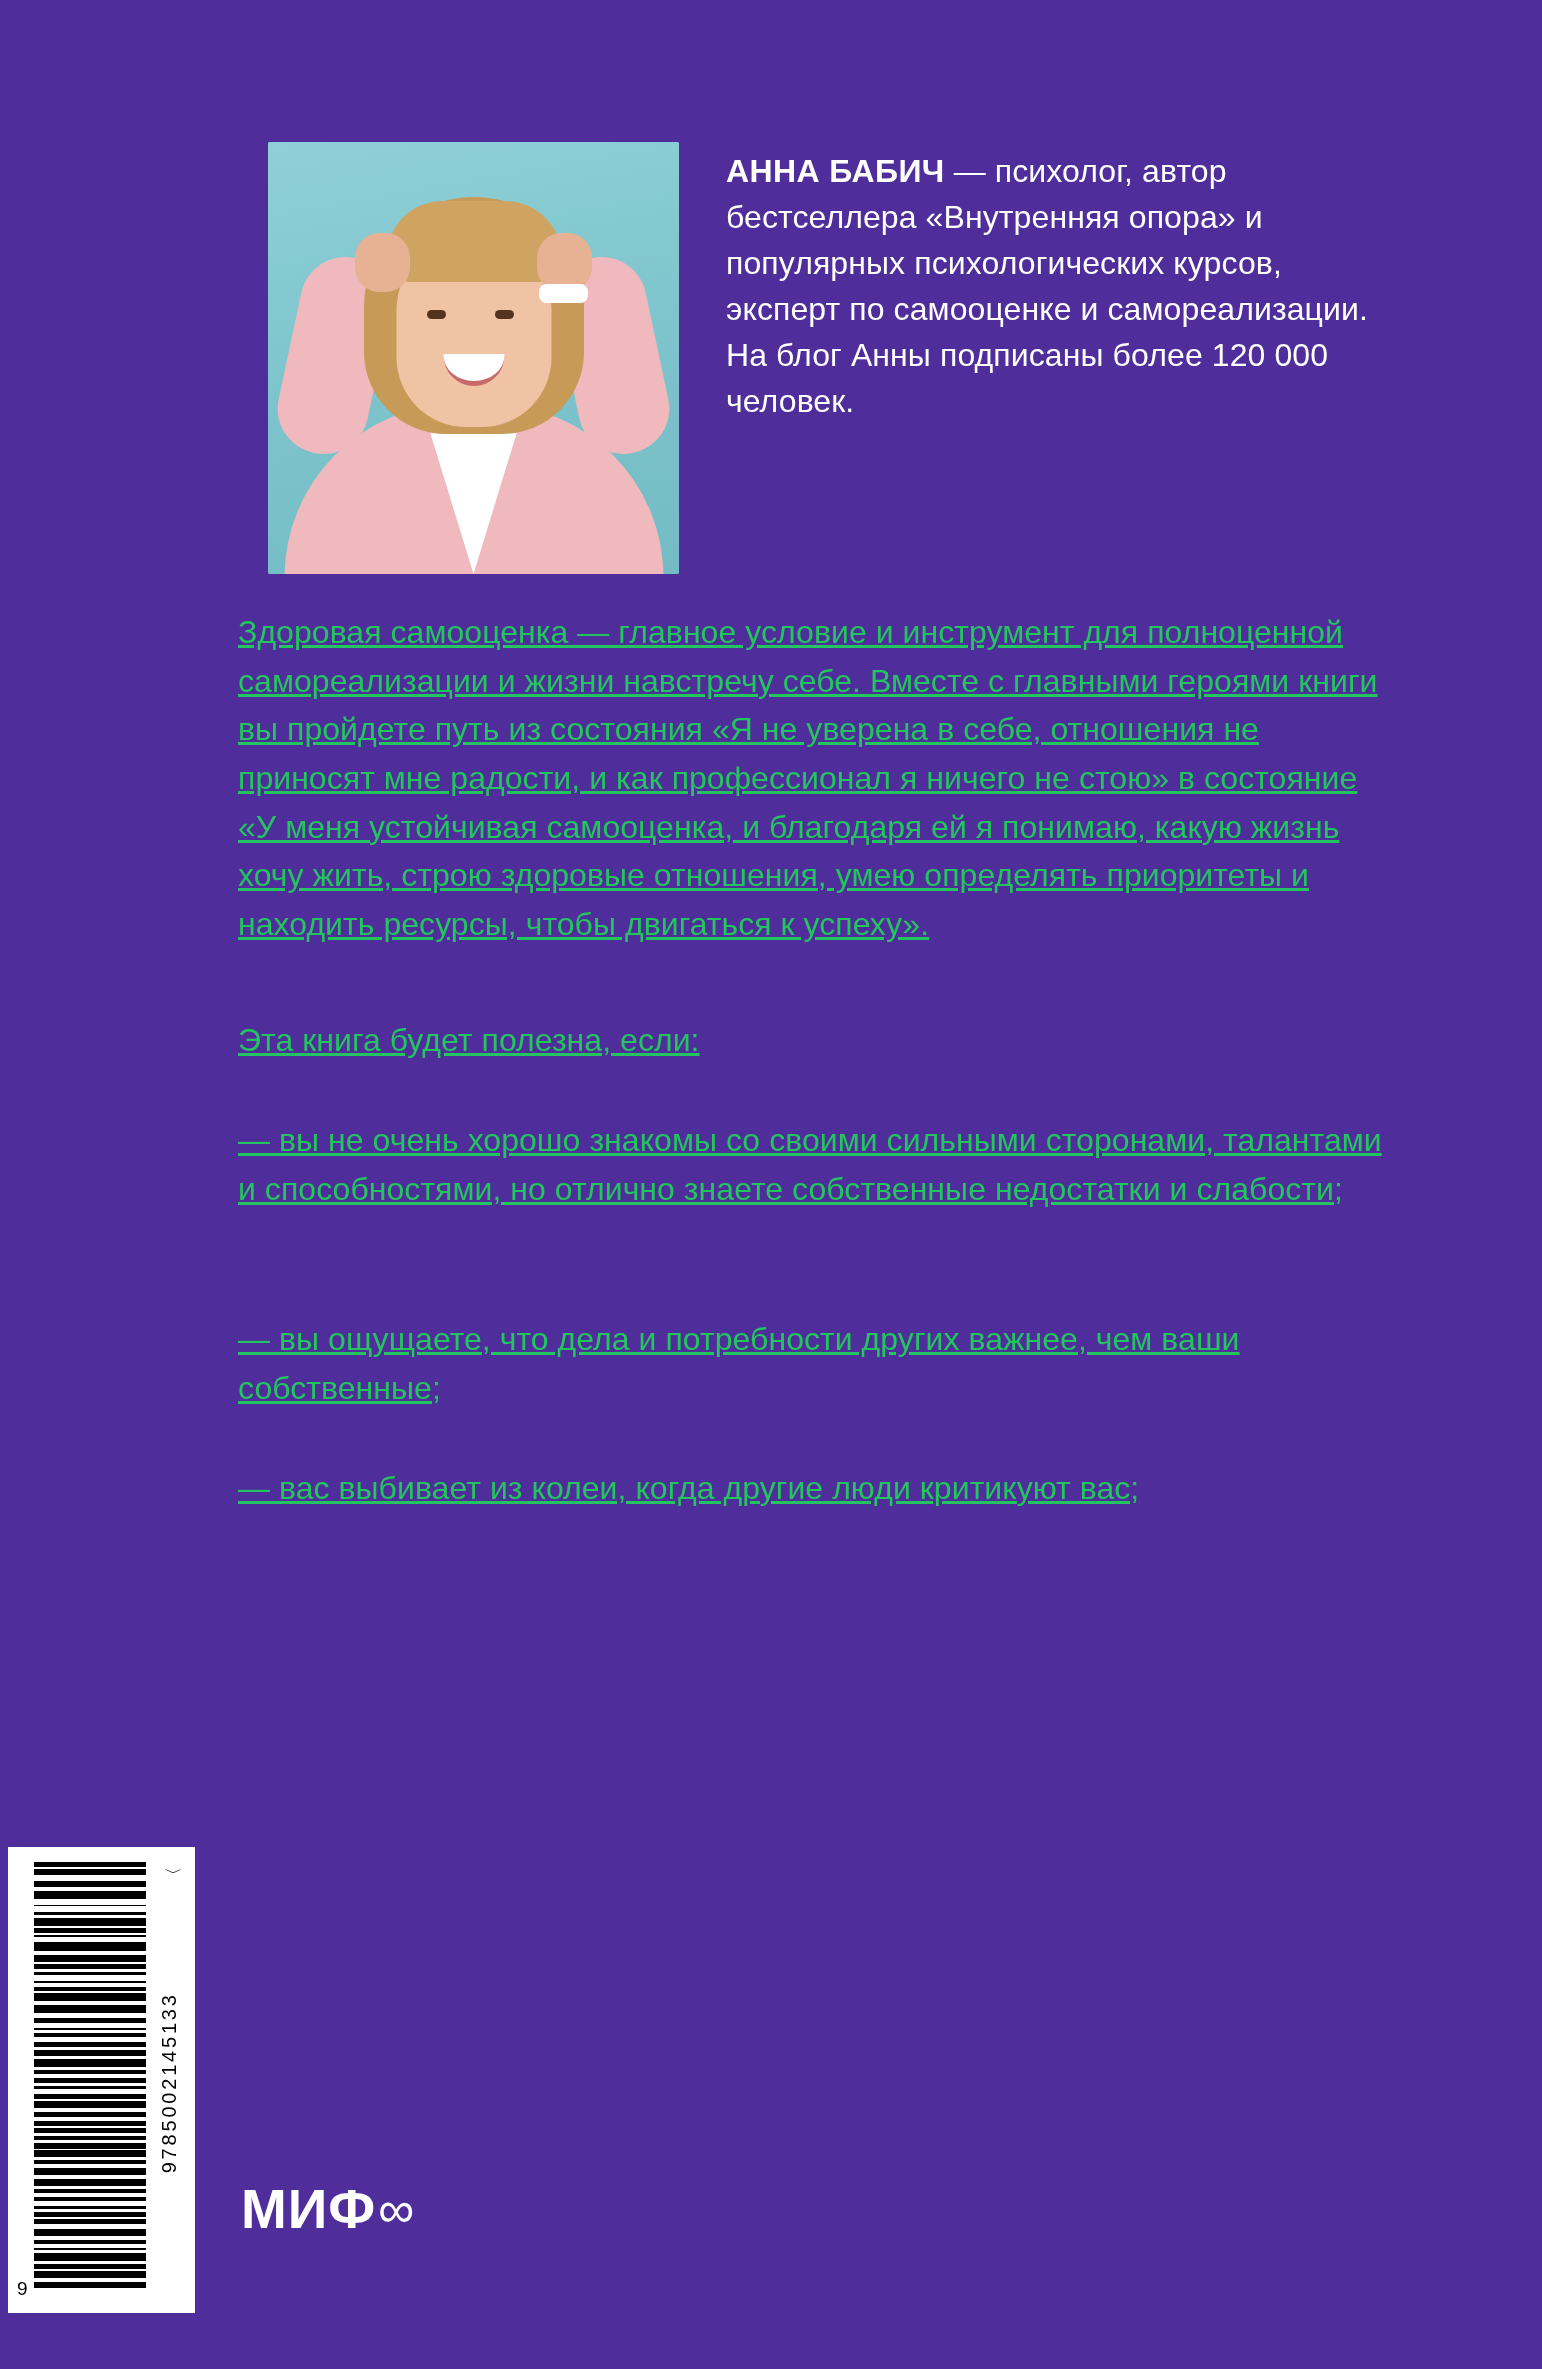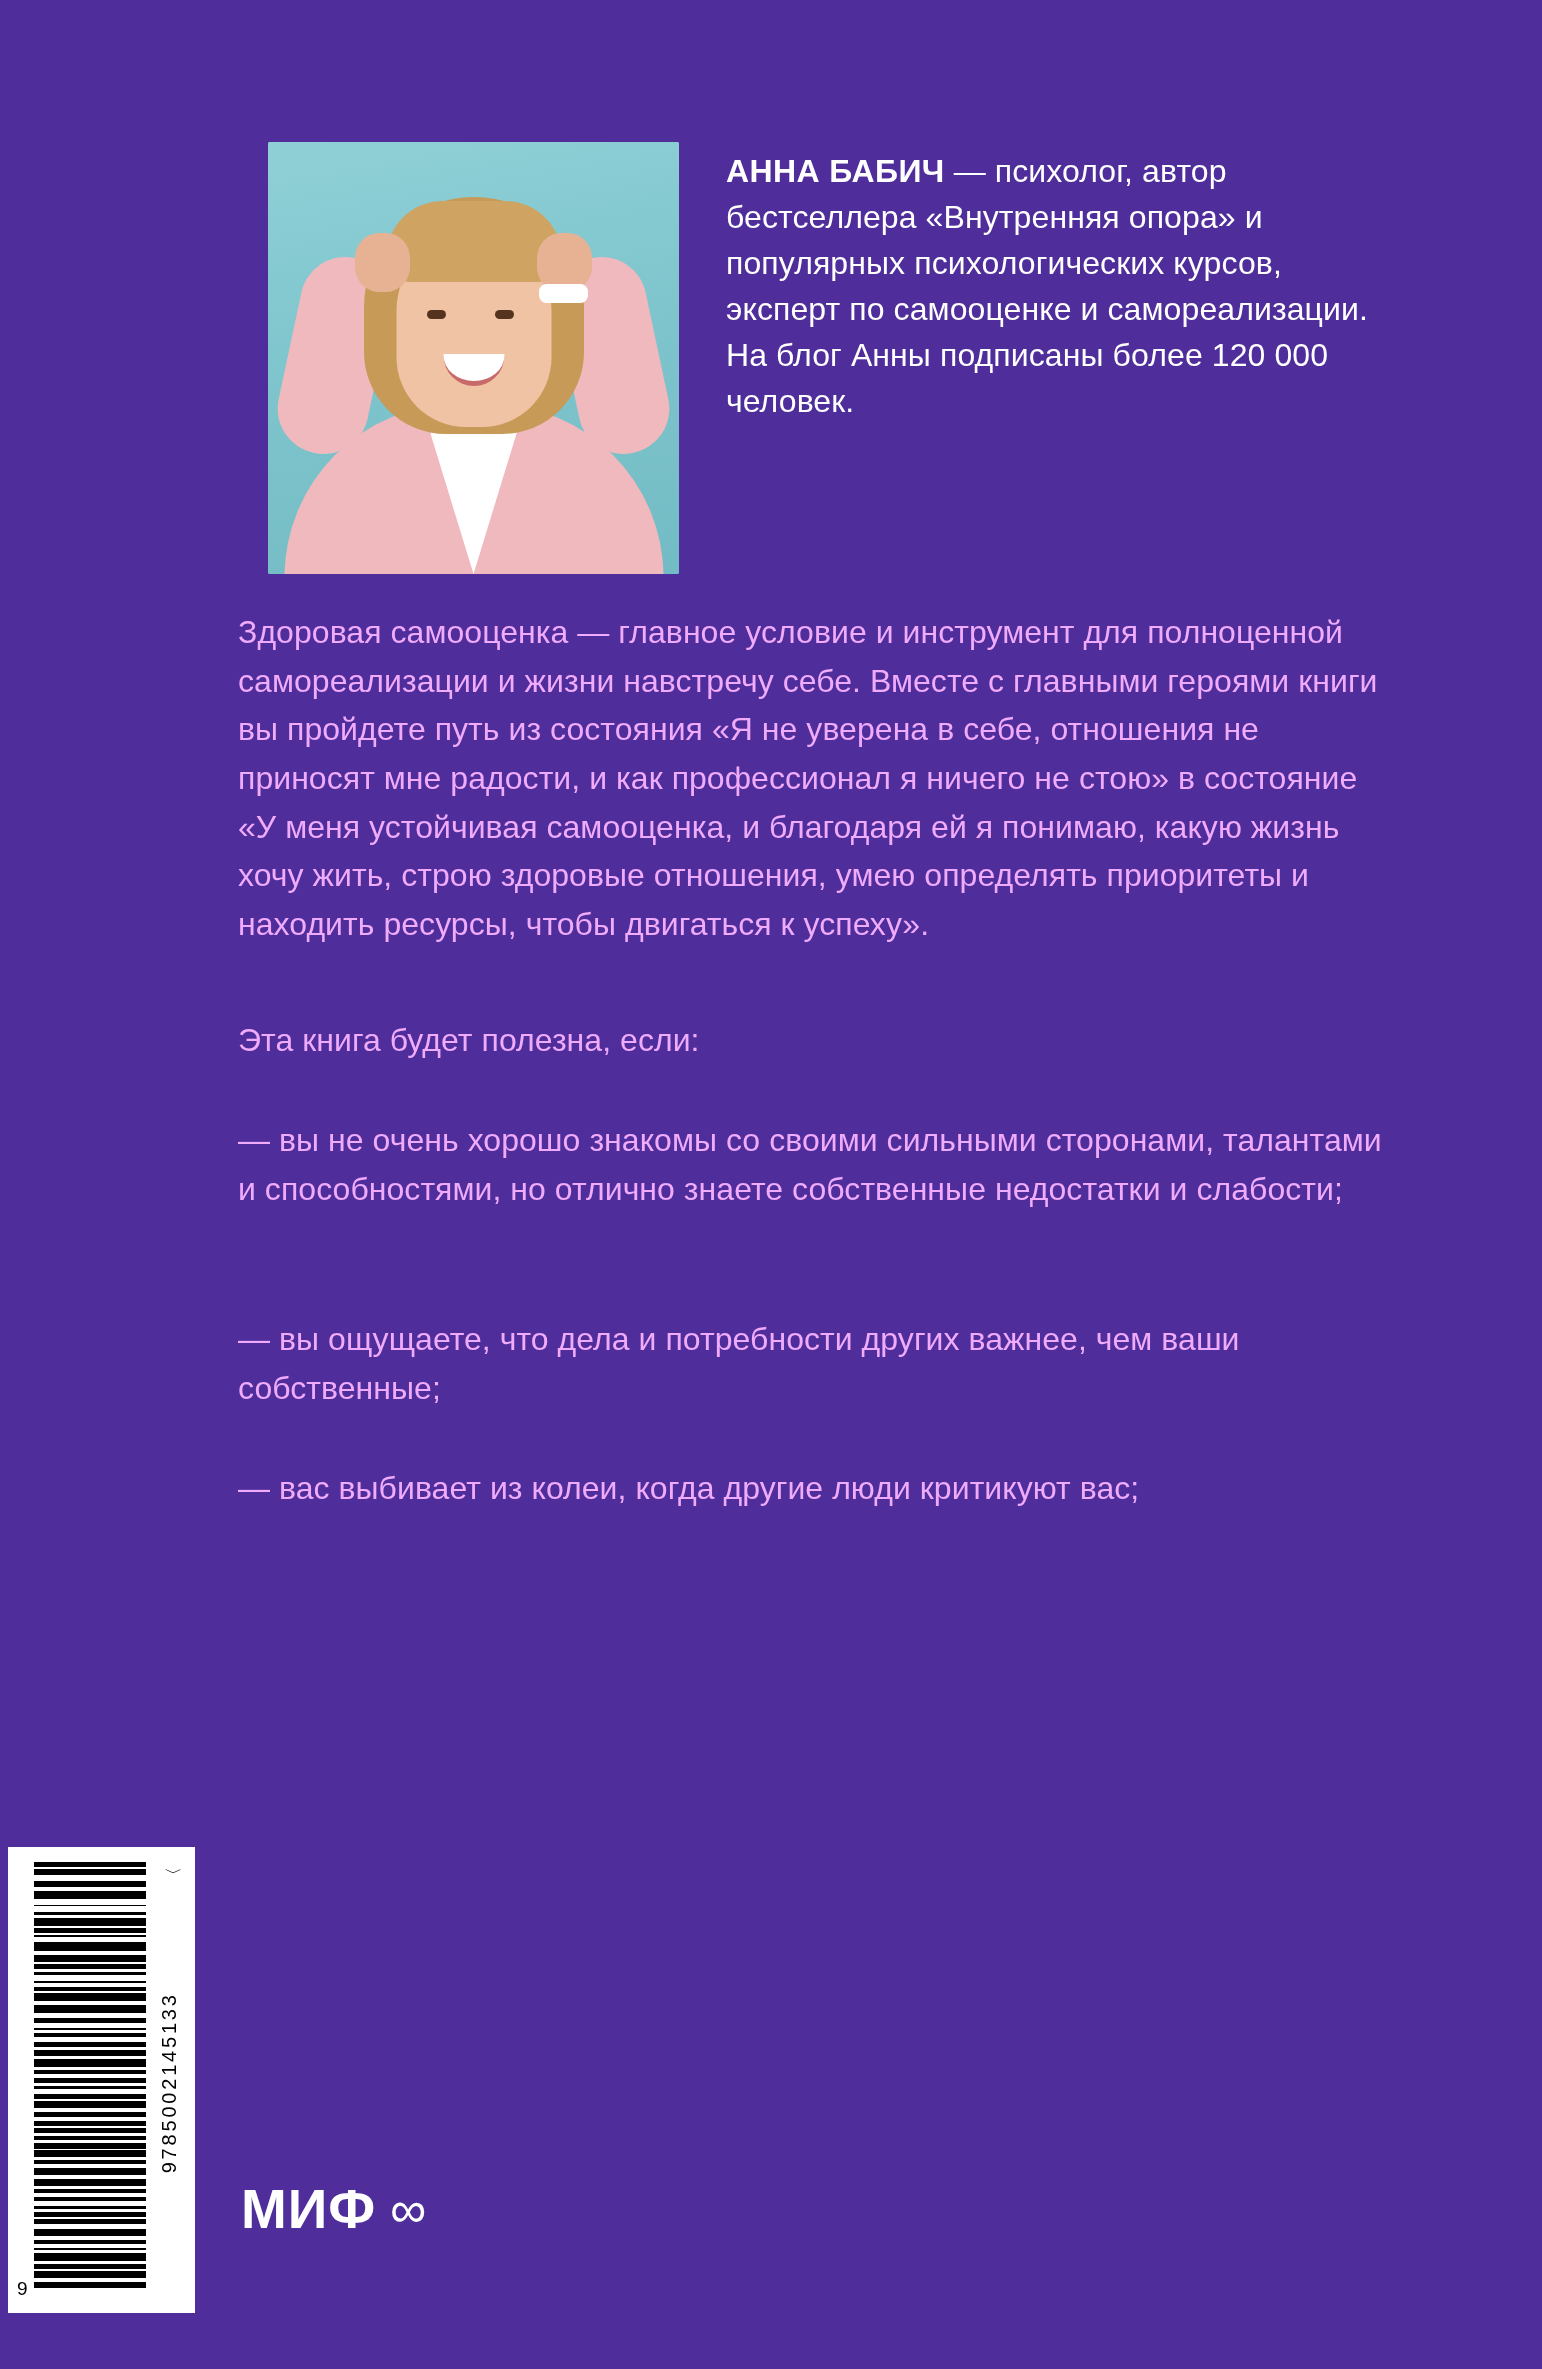--- a/index.html
+++ b/index.html
@@ -177,21 +177,22 @@
 
   
   .body-copy {
     position: absolute;
     left: 238px;
     top: 608px;
     width: 1164px;
     font-size: 32px;
     line-height: 1.52;
     letter-spacing: 0.05px;
-    color: #f0abfc;
+    color: #22c55e;
+    text-decoration: underline;
   }
   .body-copy p {
     margin: 0;
   }
   .para-gap-lg { height: 68px; }
   .para-gap-md { height: 51px; }
 
   .bullet-list p {
     margin: 0;
   }
@@ -260,21 +261,21 @@
     transform: rotate(90deg);
   }
 
   
   .publisher {
     position: absolute;
     left: 241px;
     top: 2182px;
     display: flex;
     align-items: center;
-    gap: 12px;
+    gap: 0px;
   }
   .publisher-text {
     font-size: 55px;
     font-weight: 700;
     letter-spacing: 0.9px;
     line-height: 1;
     color: #ffffff;
   }
   .publisher-infinity {
     font-size: 51px;

